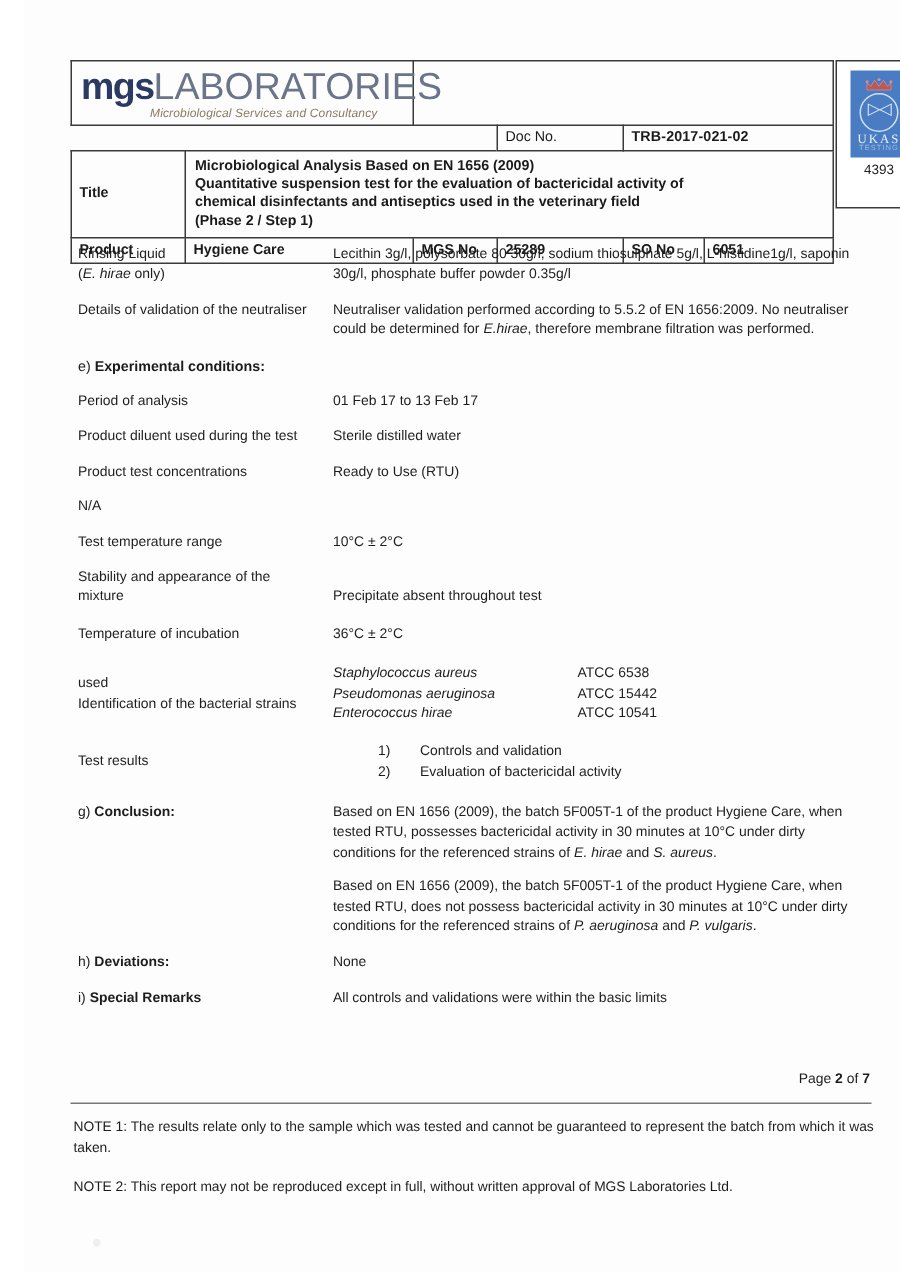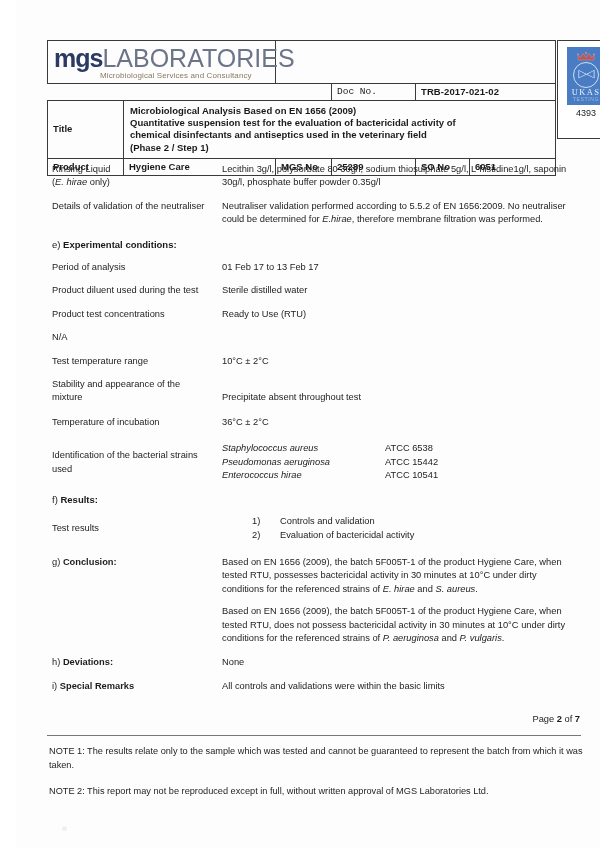--- a/index.html
+++ b/index.html
@@ -42,21 +42,21 @@
     vertical-align: middle;
     font-size: 9.5px;
     line-height: 1.28;
   }
   .cell-logo {
     height: 42px;
     padding: 0 !important;
     vertical-align: middle;
   }
   .cell-blank { height: 14px; }
-  .cell-docno-lbl { font-size: 10px; text-align: left; font-family: Liberation Mono, monospace; }
+  .cell-docno-lbl { font-size: 10px; text-align: left; }
   .cell-docno-val { font-weight: bold; font-size: 10.5px; letter-spacing: .1px; }
   .cell-title-lbl { font-size: 9.5px; font-weight: bold; }
   .cell-title-val { font-weight: bold; font-size: 9.5px; line-height: 1.45; padding: 4px 6px !important; }
   .cell-prod-lbl { font-weight: bold; font-size: 10px; }
   .cell-prod-val { font-weight: bold; font-size: 10px; }
 
   
   .logo {
     padding: 3px 0 2px 6px;
     line-height: 1;
@@ -76,20 +76,21 @@
     font-weight: normal;
     letter-spacing: 0px;
   }
   .logo-tag {
     font-size: 8px;
     color: #8a7a62;
     margin-top: 1px;
     margin-left: 46px;
     letter-spacing: .1px;
     white-space: nowrap;
+    font-style: italic;
   }
 
   
   .ukas-cell {
     border: 1px solid #3a3a3a;
     position: absolute;
     left: 541px;
     top: 40px;
     width: 58px;
     height: 99px;
@@ -373,42 +374,41 @@
       <div class="val" style="align-self:flex-end">Precipitate absent throughout test</div>
     </div>
 
     <div class="row" style="margin-bottom:13px">
       <div class="lbl">Temperature of incubation</div>
       <div class="val">36°C ± 2°C</div>
     </div>
 
     <div class="row center" style="margin-bottom:11px">
       <div class="lbl">
+        <div>used</div>
         <div>Identification of the bacterial strains</div>
-        <div>used</div>
       </div>
       <div class="val">
         <div class="strains">
           <div class="strain-row">
             <span class="strain-name">Staphylococcus aureus</span>
             <span class="strain-code">ATCC 6538</span>
           </div>
           <div class="strain-row">
             <span class="strain-name">Pseudomonas aeruginosa</span>
             <span class="strain-code">ATCC 15442</span>
           </div>
           <div class="strain-row">
             <span class="strain-name">Enterococcus hirae</span>
             <span class="strain-code">ATCC 10541</span>
           </div>
         </div>
       </div>
     </div>
 
-    <div class="section-head" style="margin-bottom:10px"><span>f)</span> <b>Results:</b></div>
 
     <div class="row center" style="margin-bottom:13px">
       <div class="lbl">Test results</div>
       <div class="val">
         <div class="numlist">
           <div class="numitem">
             <span class="n">1)</span>
             <span class="t">Controls and validation</span>
           </div>
           <div class="numitem">

